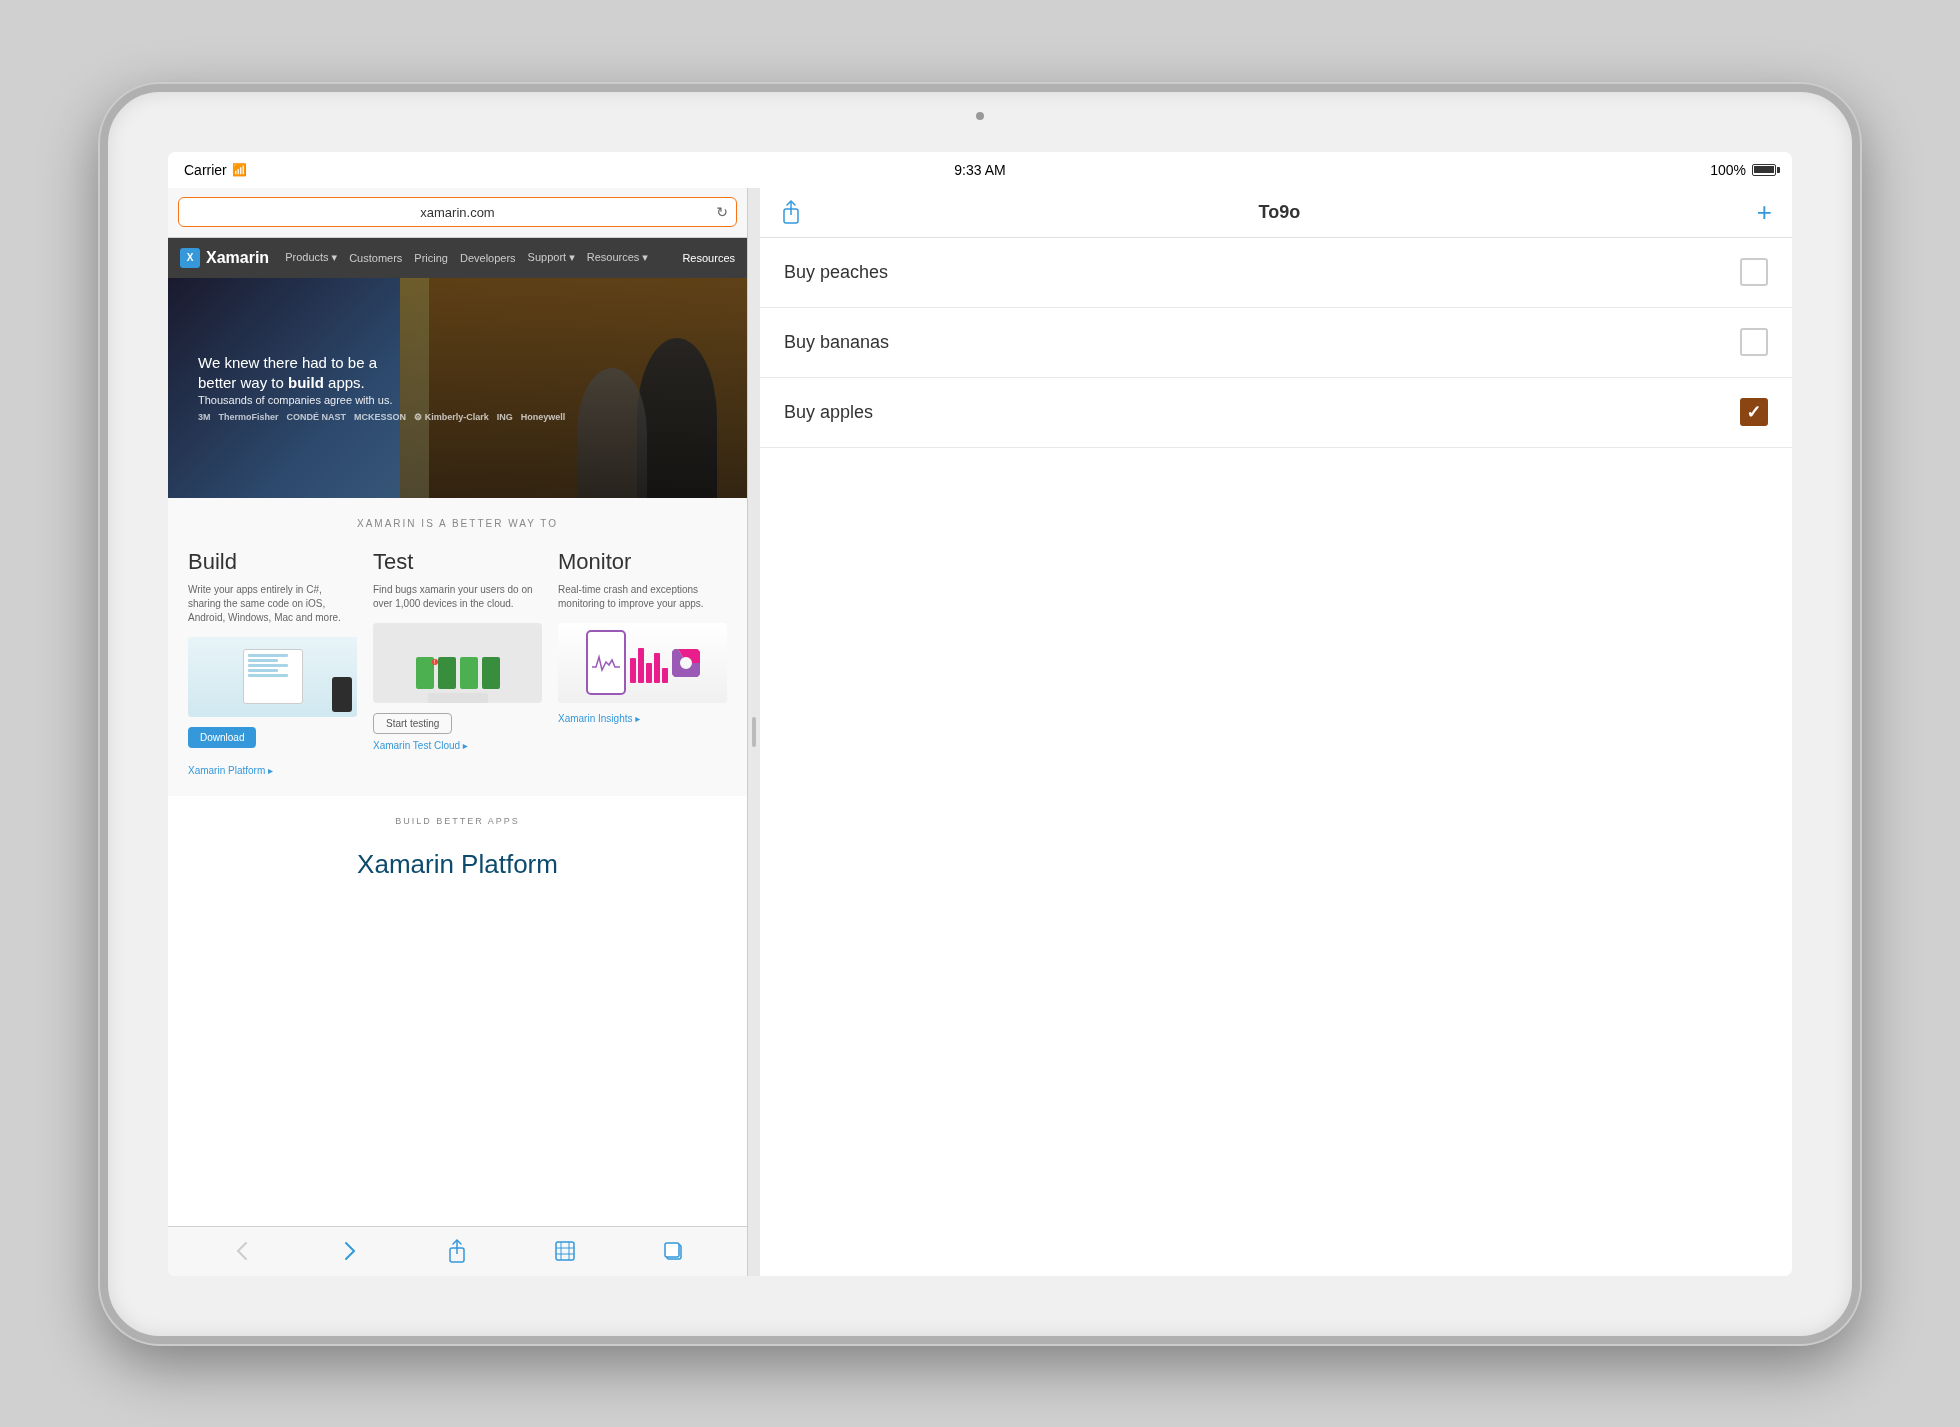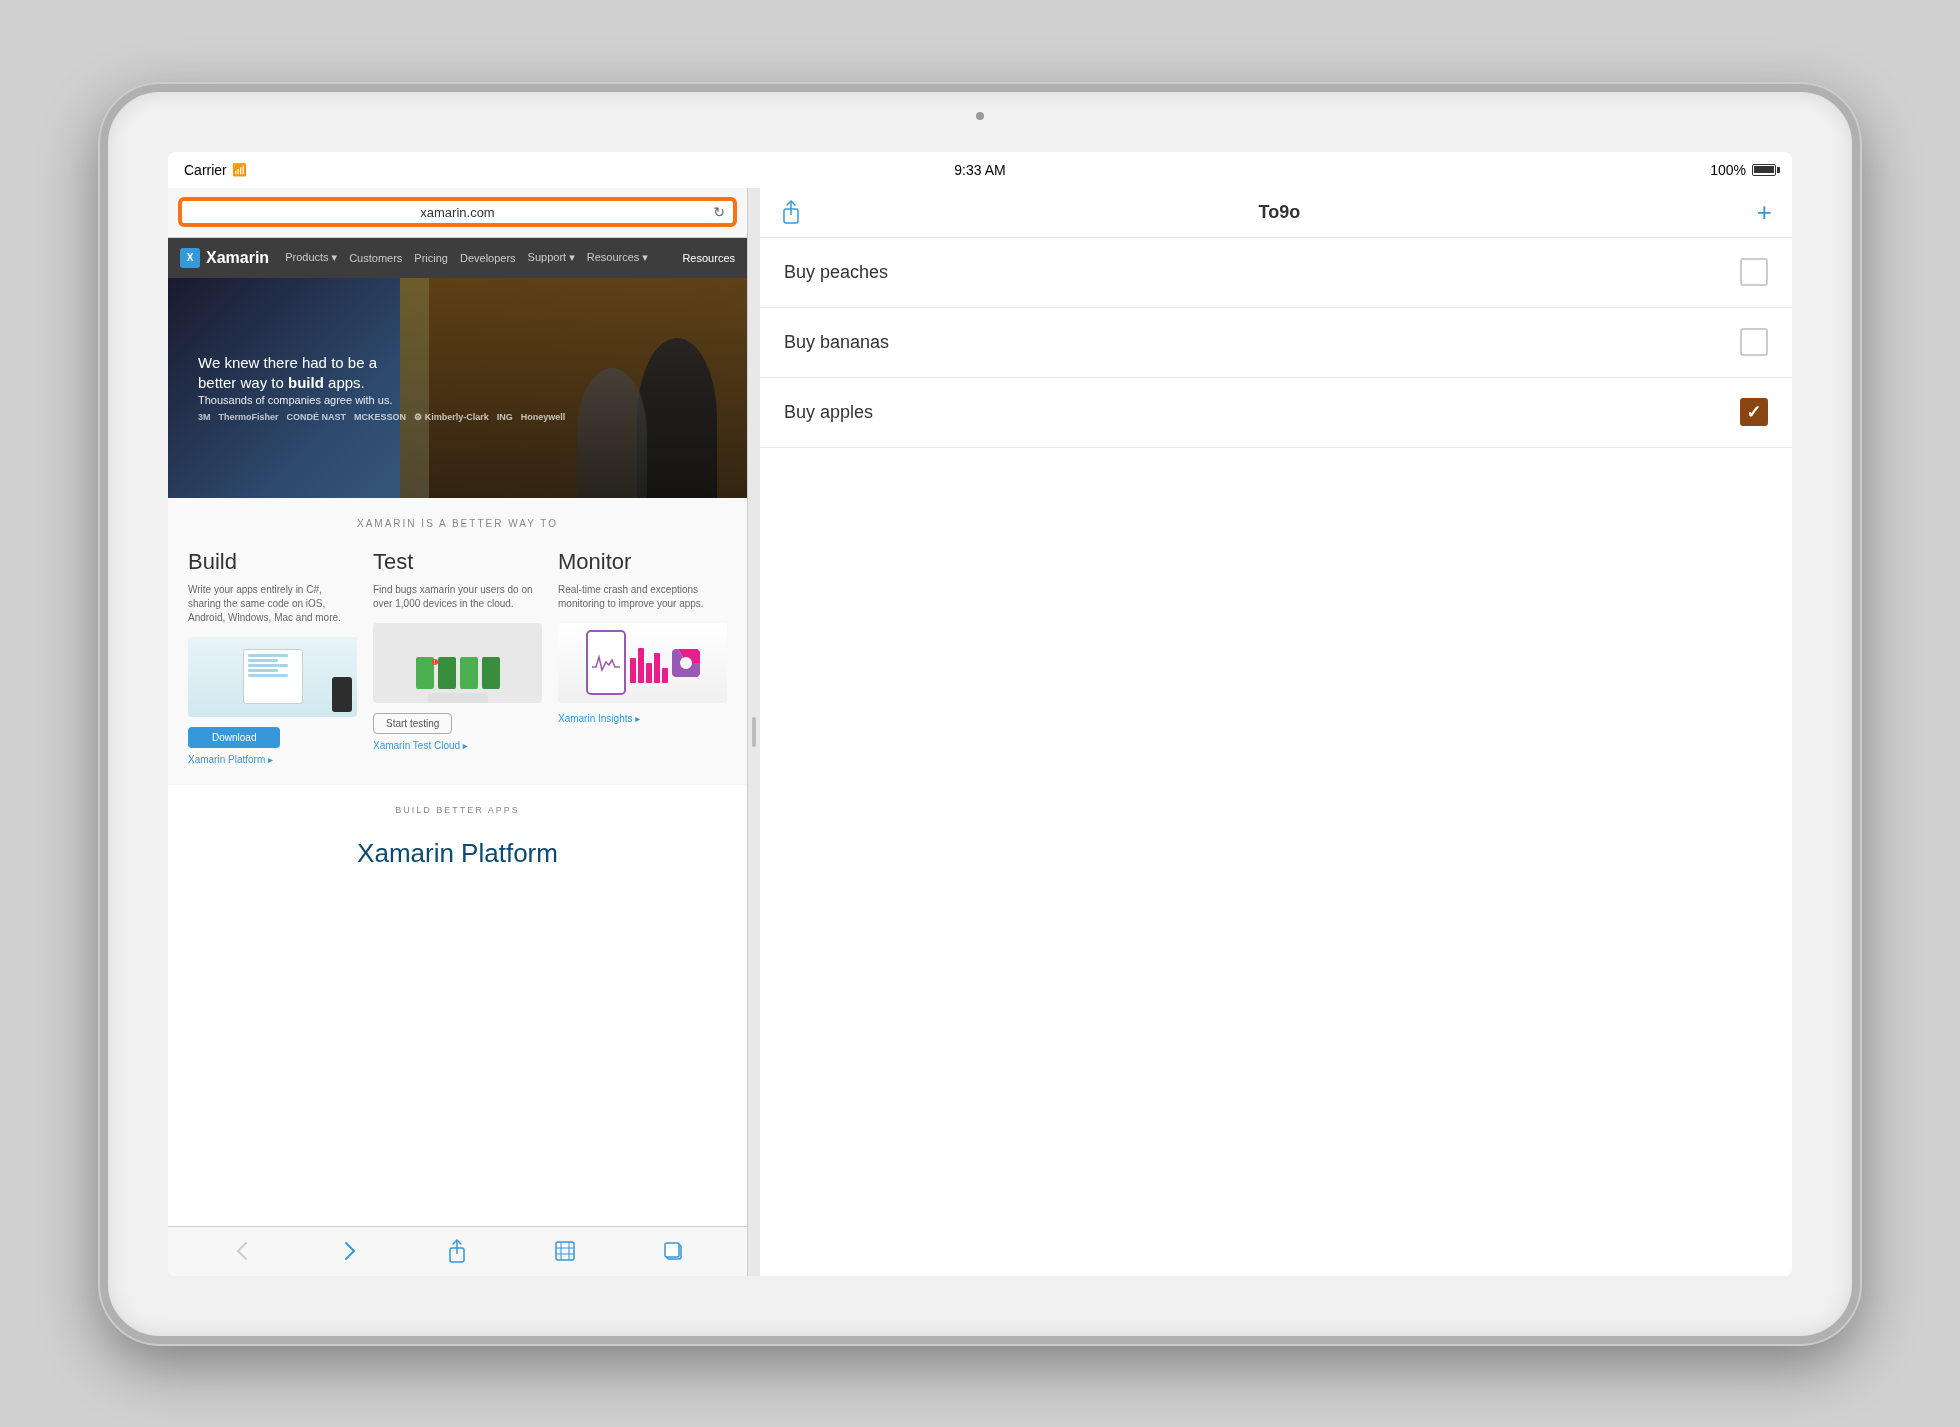--- a/index.html
+++ b/index.html
@@ -121,21 +121,21 @@
       display: flex;
       align-items: center;
       padding: 0 10px;
       gap: 8px;
     }
 
     .url-bar {
       flex: 1;
       height: 30px;
       background: white;
-      border: 4px solid #f97316;
+      border: 1px solid #f97316;
       border-radius: 6px;
       display: flex;
       align-items: center;
       justify-content: center;
       font-size: 13px;
       color: #333;
       position: relative;
     }
 
     .url-bar-refresh {
@@ -378,26 +378,26 @@
     }
 
     .monitor-bar {
       width: 6px;
       background: #e91e8c;
       border-radius: 1px;
     }
 
     .xamarin-btn {
       display: inline-block;
-      padding: 5px 24px;
+      padding: 5px 12px;
       background: #3498db;
       color: white;
       border-radius: 4px;
       font-size: 10px;
-      margin-bottom: 6px;
+      margin-bottom: 17px;
     }
 
     .xamarin-link {
       display: block;
       color: #3498db;
       font-size: 10px;
     }
 
     
     .xamarin-platform {

